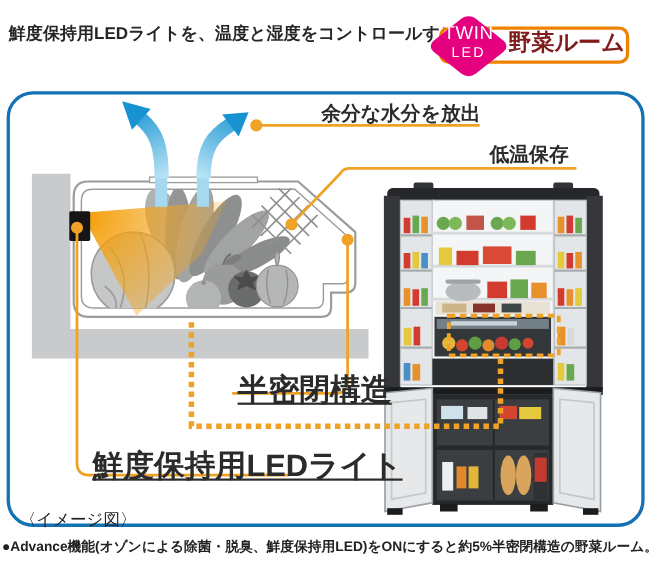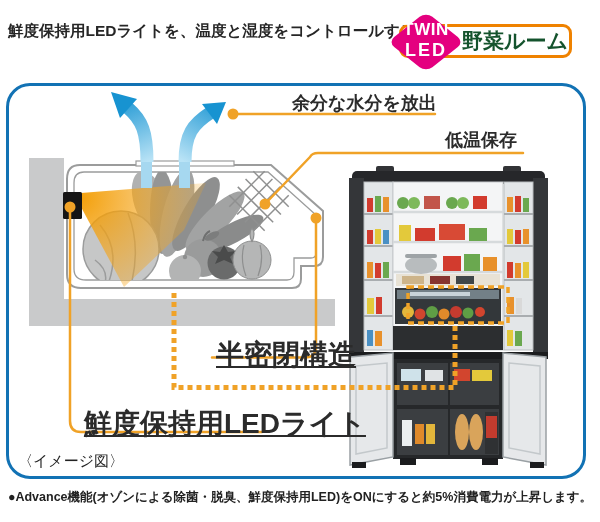--- a/index.html
+++ b/index.html
@@ -4,35 +4,35 @@
 <style>
   html,body{margin:0;padding:0;background:#fff;}
   #stage{position:relative;width:600px;height:522px;background:#fff;overflow:hidden;
          font-family:"Liberation Sans","DejaVu Sans",sans-serif;}
   .hdr{position:absolute;left:8px;top:20px;width:392px;font-size:15.5px;font-weight:bold;
        color:#262626;line-height:22px;white-space:nowrap;}
   .frame{position:absolute;left:6px;top:83px;width:580px;height:396px;box-sizing:border-box;
          border:3px solid #1272B4;border-radius:24px;background:#fff;}
   .lbl{position:absolute;font-weight:bold;color:#2b2b2b;font-size:18px;white-space:nowrap;z-index:5;}
   .lbl.big{font-size:28px;text-decoration:underline;}
-  .caption{position:absolute;left:18px;top:452px;font-size:15px;color:#222;z-index:5;}
+  .caption{position:absolute;left:18px;top:463px;font-size:15px;color:#222;z-index:5;}
   .footnote{position:absolute;left:0;top:489px;width:600px;text-align:center;font-size:12.5px;
             font-weight:bold;color:#222;z-index:5;white-space:nowrap;}
   svg.diagram{position:absolute;left:0;top:0;z-index:2;}
   
   .badge-rect{position:absolute;left:399px;top:24px;width:173px;height:34px;box-sizing:border-box;
               border:3px solid #EF8200;border-radius:9px;background:#fff;z-index:6;}
   .badge-room{position:absolute;left:462px;top:27px;width:110px;height:28px;line-height:28px;
-              font-size:21px;font-weight:bold;color:#14532d;z-index:8;white-space:nowrap;}
+              font-size:21px;font-weight:bold;color:#7f1d1d;z-index:8;white-space:nowrap;font-family:Liberation Mono, monospace;}
   .badge-diamond{position:absolute;left:399px;top:15px;width:54px;height:54px;background:#E4007F;
                  border-radius:9px;transform:scale(1,0.79) rotate(45deg);z-index:7;}
   .badge-txt{position:absolute;left:394px;top:21px;width:64px;text-align:center;z-index:8;
-             color:#fff;font-weight:bold;line-height:1;}
+             color:#fff;font-weight:normal;line-height:1;}
   .badge-txt .t1{font-size:17px;letter-spacing:.5px;}
-  .badge-txt .t2{font-size:18px;letter-spacing:2px;margin-top:3px;}
+  .badge-txt .t2{font-size:13px;letter-spacing:2px;margin-top:3px;}
 </style>
 </head>
 <body>
 
 <div id="stage">
 
   <div class="hdr">
     <div>鮮度保持用LEDライトを、温度と湿度をコントロールする</div>
   </div>
 
@@ -271,15 +271,15 @@
       <circle cx="316" cy="218" r="5.5"></circle>
         <circle cx="70" cy="207" r="5.5"></circle>
     </g>
   </svg>
 
   <div class="lbl" style="left:445px;top:128px">低温保存</div>
   <div class="lbl" style="left:292px;top:91px">余分な水分を放出</div>
   <div class="lbl big" style="left:216px;top:336px">半密閉構造</div>
   <div class="lbl big" style="left:84px;top:405px">鮮度保持用LEDライト</div>
   <div class="caption">〈イメージ図〉</div>
-  <div class="footnote">●Advance機能(オゾンによる除菌・脱臭、鮮度保持用LED)をONにすると約5%消費電力が上昇します。</div>
+  <div class="footnote">●Advance機能(オゾンによる除菌・脱臭、鮮度保持用LED)をONにすると約5%半密閉構造の野菜ルーム。</div>
 
 </div>
 
 </body></html>

